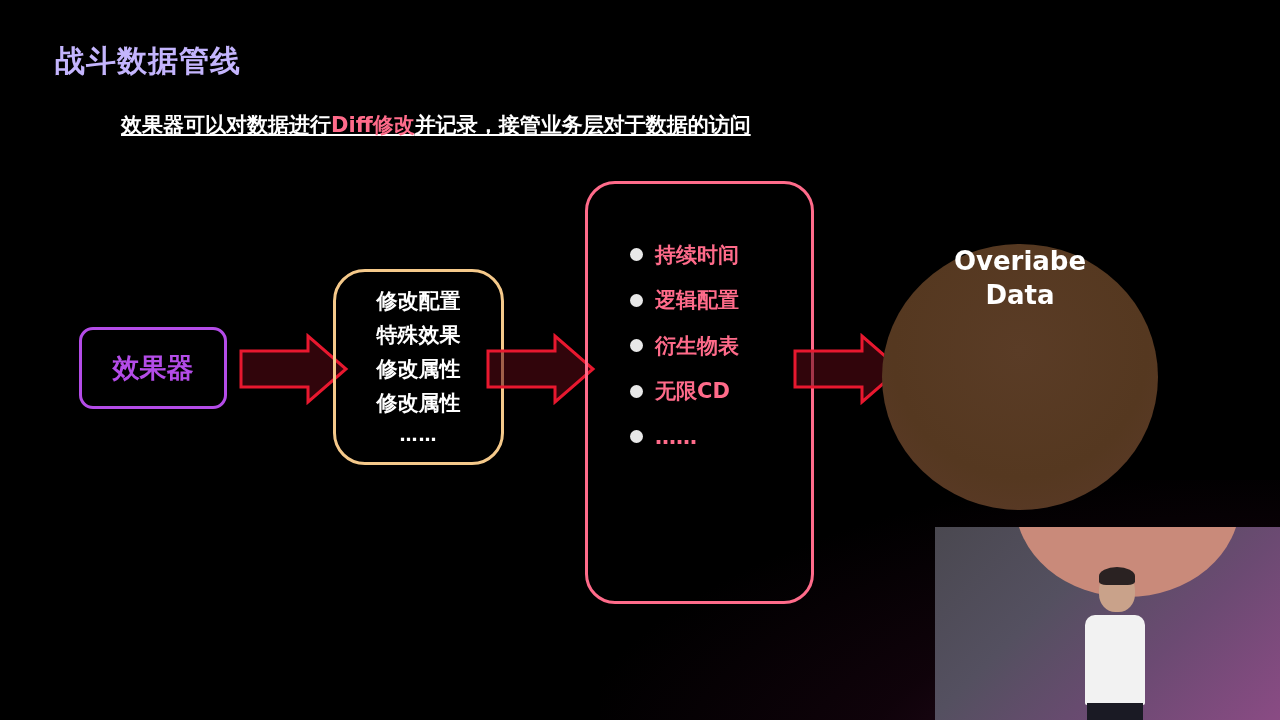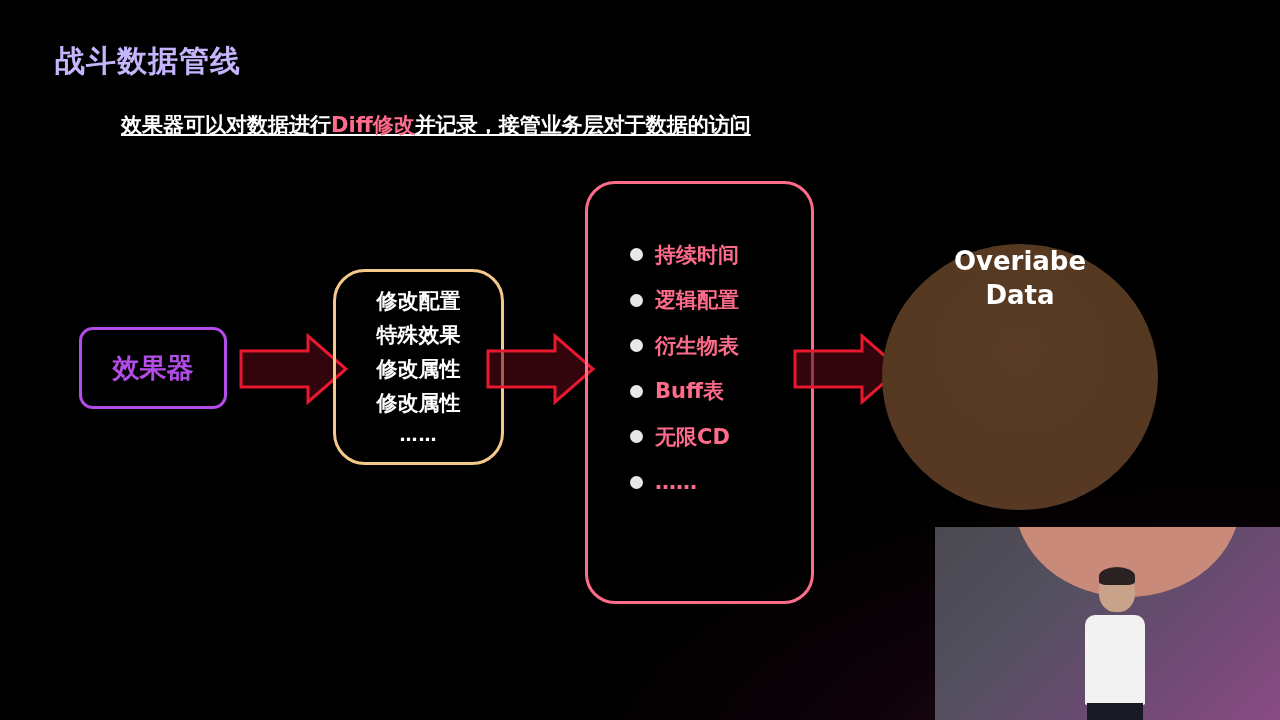--- a/index.html
+++ b/index.html
@@ -123,24 +123,20 @@
   <div class="data-item">
       <span class="bullet"></span>
       <span>逻辑配置</span>
     </div>
   <div class="data-item">
       <span class="bullet"></span>
       <span>衍生物表</span>
     </div>
   <div class="data-item">
       <span class="bullet"></span>
-      <span>Buff表</span>
-    </div>
-  <div class="data-item">
-      <span class="bullet"></span>
       <span>无限CD</span>
     </div>
   <div class="data-item">
       <span class="bullet"></span>
       <span>……</span>
     </div>
 </div>
 
 <svg class="arrow" style="left:792px; top:333px;" width="112" height="72" viewBox="0 0 112 72">
   <path d="M3 18 H70 V3 L108 36 L70 69 V54 H3 Z" fill="rgba(90,10,20,0.55)" stroke="#e8182f" stroke-width="3" stroke-linejoin="miter"></path>

